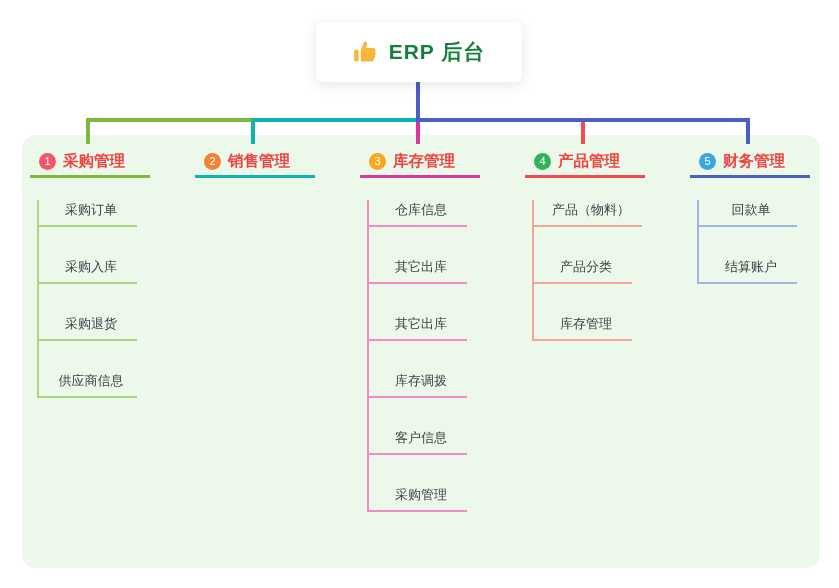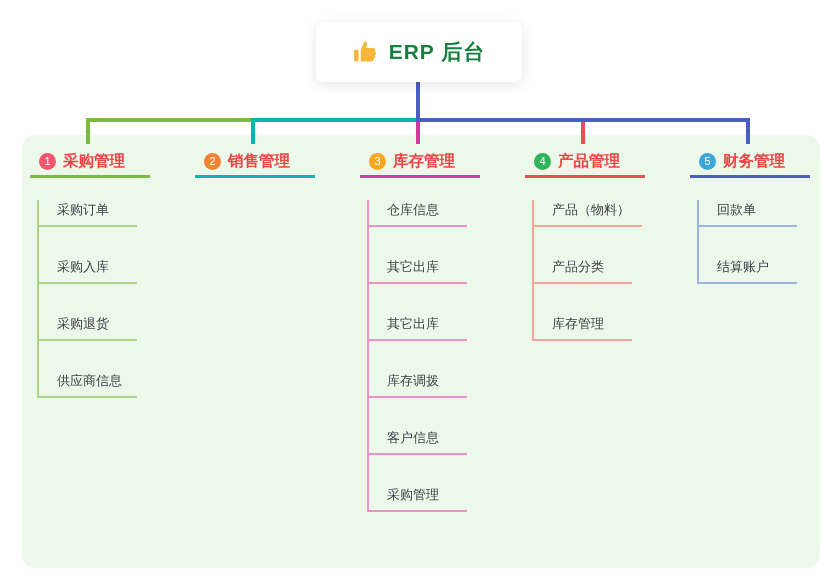--- a/index.html
+++ b/index.html
@@ -23,21 +23,21 @@
 
   
   .branch{position:absolute;top:148px;width:150px;z-index:2;}
   .branch-head{width:120px;height:30px;box-sizing:border-box;display:flex;align-items:center;gap:7px;
     padding-left:9px;border-bottom:3px solid var(--line);cursor:default;}
   .badge{width:17px;height:17px;border-radius:50%;background:var(--badge);color:#fff;font-size:11px;
     line-height:17px;text-align:center;flex:0 0 17px;font-weight:400;}
   .branch-label{font-size:15.5px;font-weight:700;color:#ef4444;white-space:nowrap;text-align:center;}
   .children{margin-left:7px;border-left:2px solid var(--lite);}
   .child{display:block;width:max-content;min-width:98px;box-sizing:border-box;margin-top:30px;
-    padding:0 12px 6px 18px;border-bottom:2px solid var(--lite);}
+    padding:0 12px 6px 18px;border-bottom:2px solid var(--lite);text-align:center;}
   .child:first-child{margin-top:22px;}
   .child-label{font-size:13px;color:#3d4147;white-space:nowrap;}
 </style>
 </head>
 <body>
 
 <div class="stage">
 
   <div class="root-node">
     <span class="ticon">

